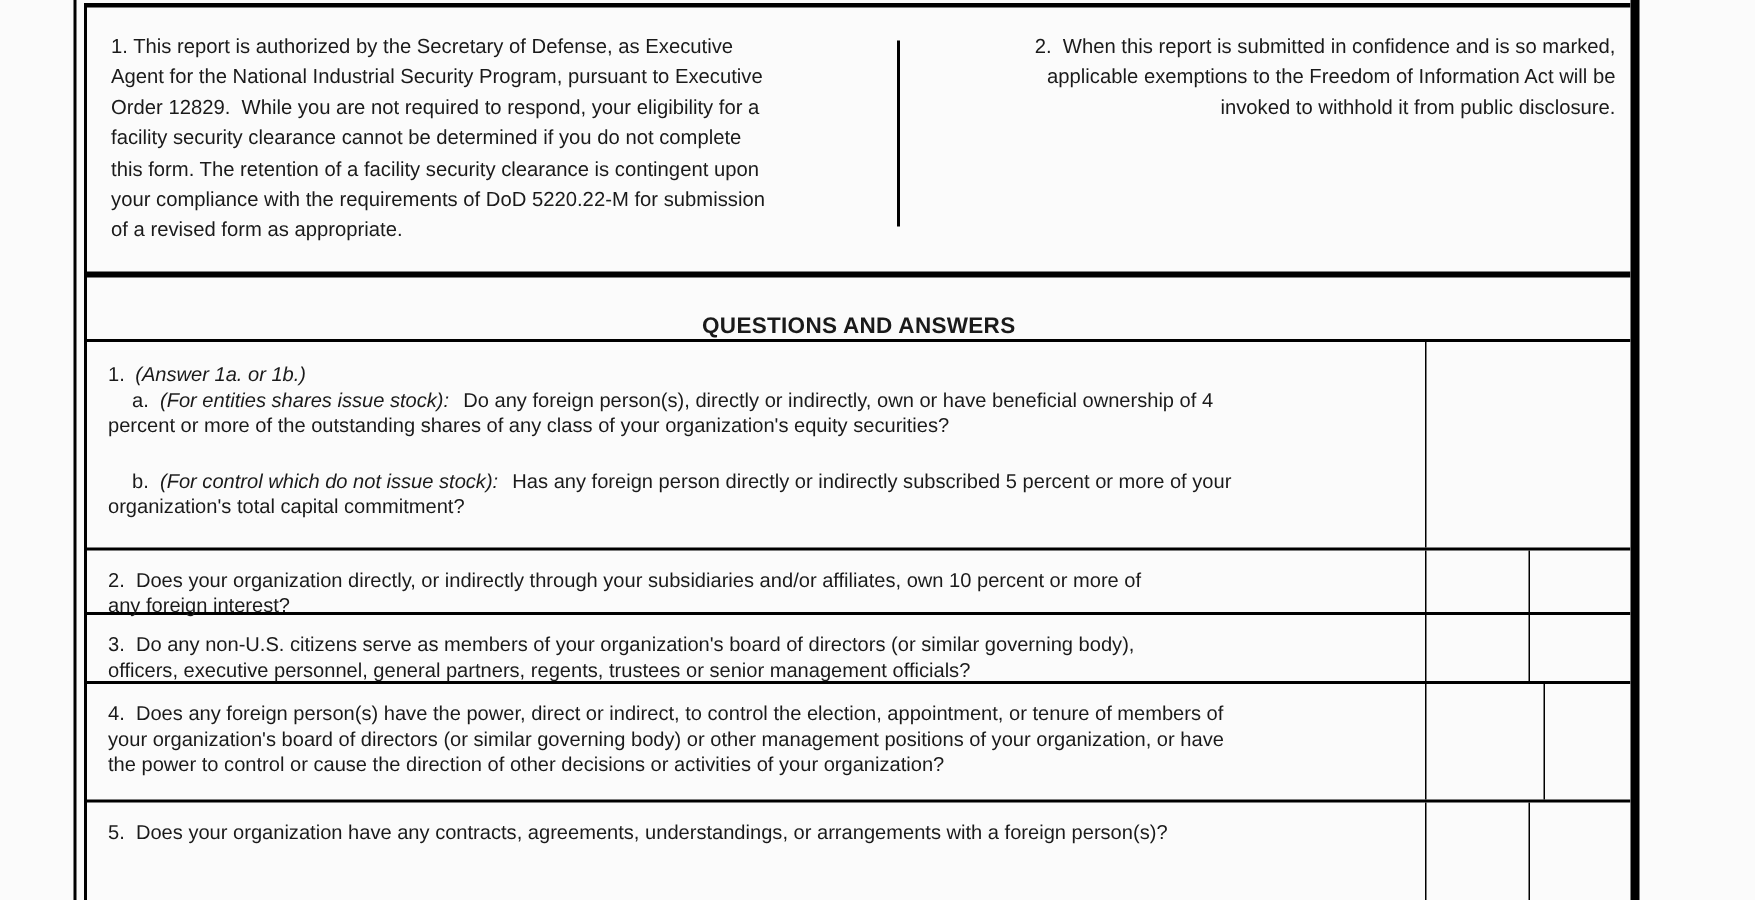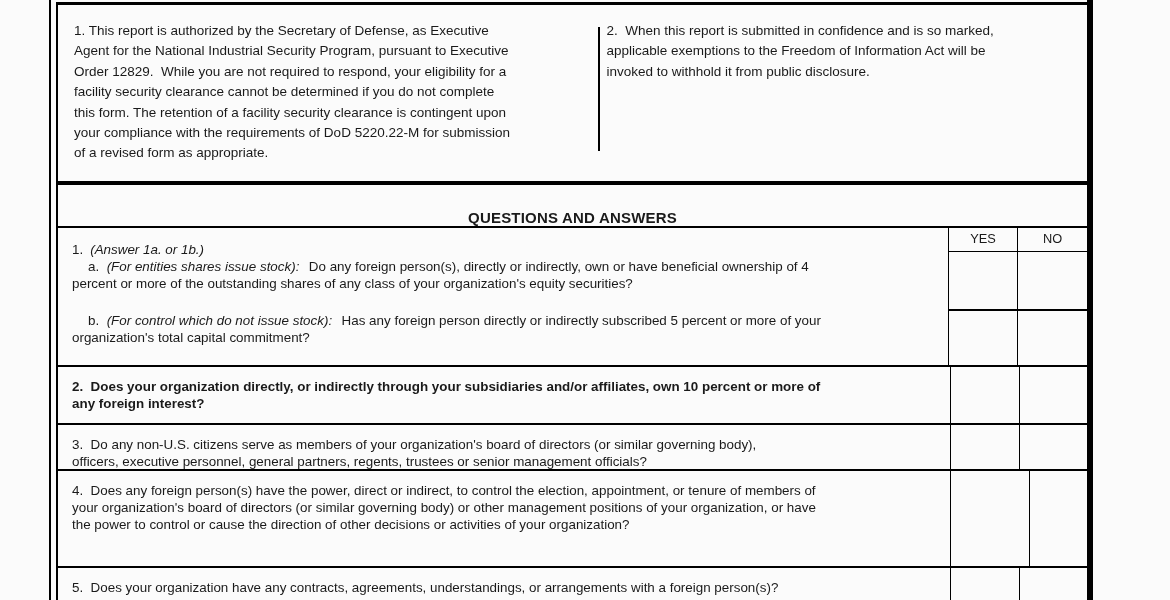--- a/index.html
+++ b/index.html
@@ -36,20 +36,21 @@
     padding: 16px 14px 0 16px;
     position: relative;
   }
   .inst-divider {
     width: 1.5px; background: #000;
     margin: 22px 0 30px 0;
   }
   .inst-right {
     flex: 1;
     padding: 16px 10px 0 7px;
+    text-align: right;
   }
   .inst-text {
     font-size: 13.5px;
     line-height: 20.4px;
     white-space: pre-wrap;
   }
   .inst-item + .inst-item { margin-top: 20px; }
   
   .qa-header {
     height: 41px;
@@ -112,23 +113,23 @@
     font-size: 12.8px;
     padding-bottom: 1px;
   }
   .ans-hdr-cell.last { border-right: none; flex: 1; }
   .ans-sub {
     display: flex;
     height: 59px; box-sizing: border-box;
     border-bottom: 2px solid #000;
   }
   .ans-sub.last { border-bottom: none; flex: 1; }
-  .row-2 { height: 58px; font-weight: bold; }
+  .row-2 { height: 43px; }
   .row-3 { height: 46px; }
-  .row-4 { height: 97px; gap: 10px; }
+  .row-4 { height: 79px; gap: 10px; }
   .row-5 { height: 120px; border-bottom: none; }
 </style>
 </head>
 <body>
 
 <div class="form-outer">
   <div class="sheet">
 
     <div class="instructions">
       <div class="inst-left">
@@ -161,34 +162,20 @@
           </div>
           <div class="qsub qsub-a">
             <span>a.</span>&nbsp; <span class="it">(For entities shares issue stock):</span><span class="prewrap">  Do any foreign person(s), directly or indirectly, own or have beneficial ownership of 4
 percent or more of the outstanding shares of any class of your organization's equity securities?</span>
           </div>
           <div class="qsub qsub-b">
             <span>b.</span>&nbsp; <span class="it">(For control which do not issue stock):</span><span class="prewrap">  Has any foreign person directly or indirectly subscribed 5 percent or more of your
 organization's total capital commitment?</span>
           </div>
         </div>
-        <div class="answers">
-          <div class="ans-hdr">
-            <div class="ans-hdr-cell">YES</div>
-            <div class="ans-hdr-cell last">NO</div>
-          </div>
-          <div class="ans-sub">
-            <div class="ycell"></div>
-            <div class="ncell"></div>
-          </div>
-          <div class="ans-sub last">
-            <div class="ycell"></div>
-            <div class="ncell"></div>
-          </div>
-        </div>
       </div>
 
       <div class="qrow row-2">
         <div class="qtext prewrap">2.  Does your organization directly, or indirectly through your subsidiaries and/or affiliates, own 10 percent or more of
 any foreign interest?</div>
         <div class="ycell"></div>
         <div class="ncell"></div>
       </div>
 
       <div class="qrow row-3">

